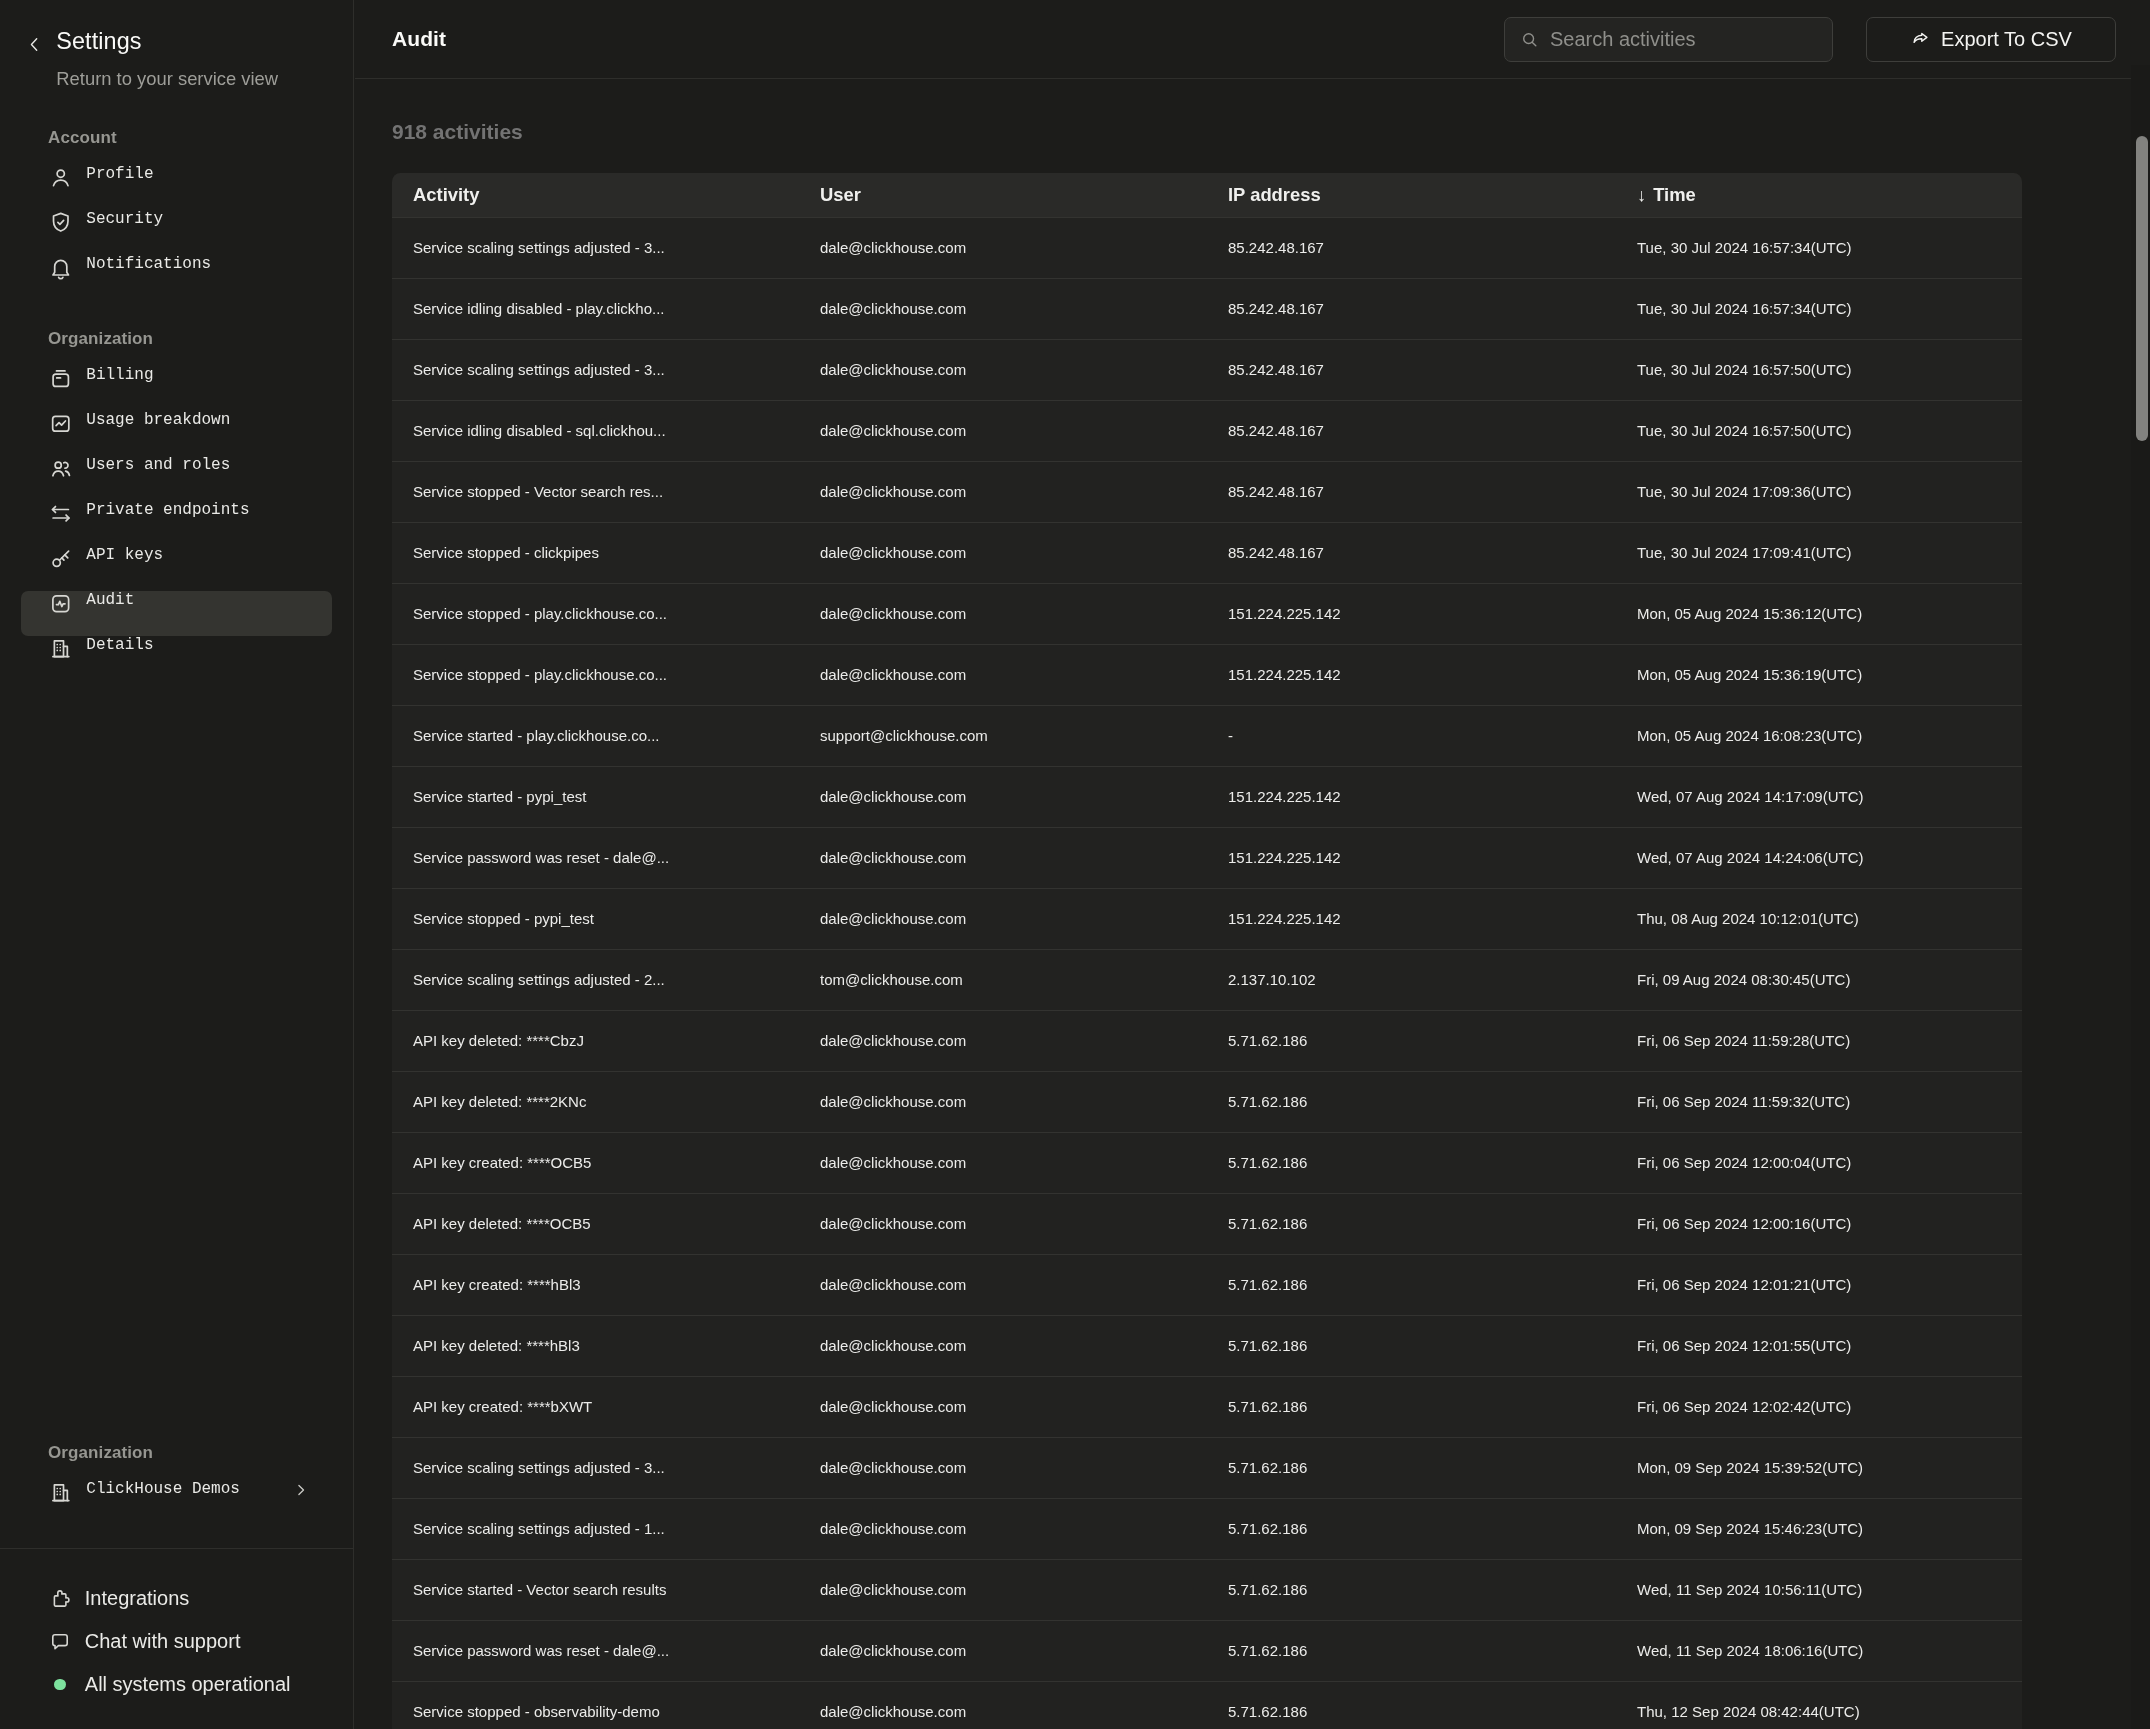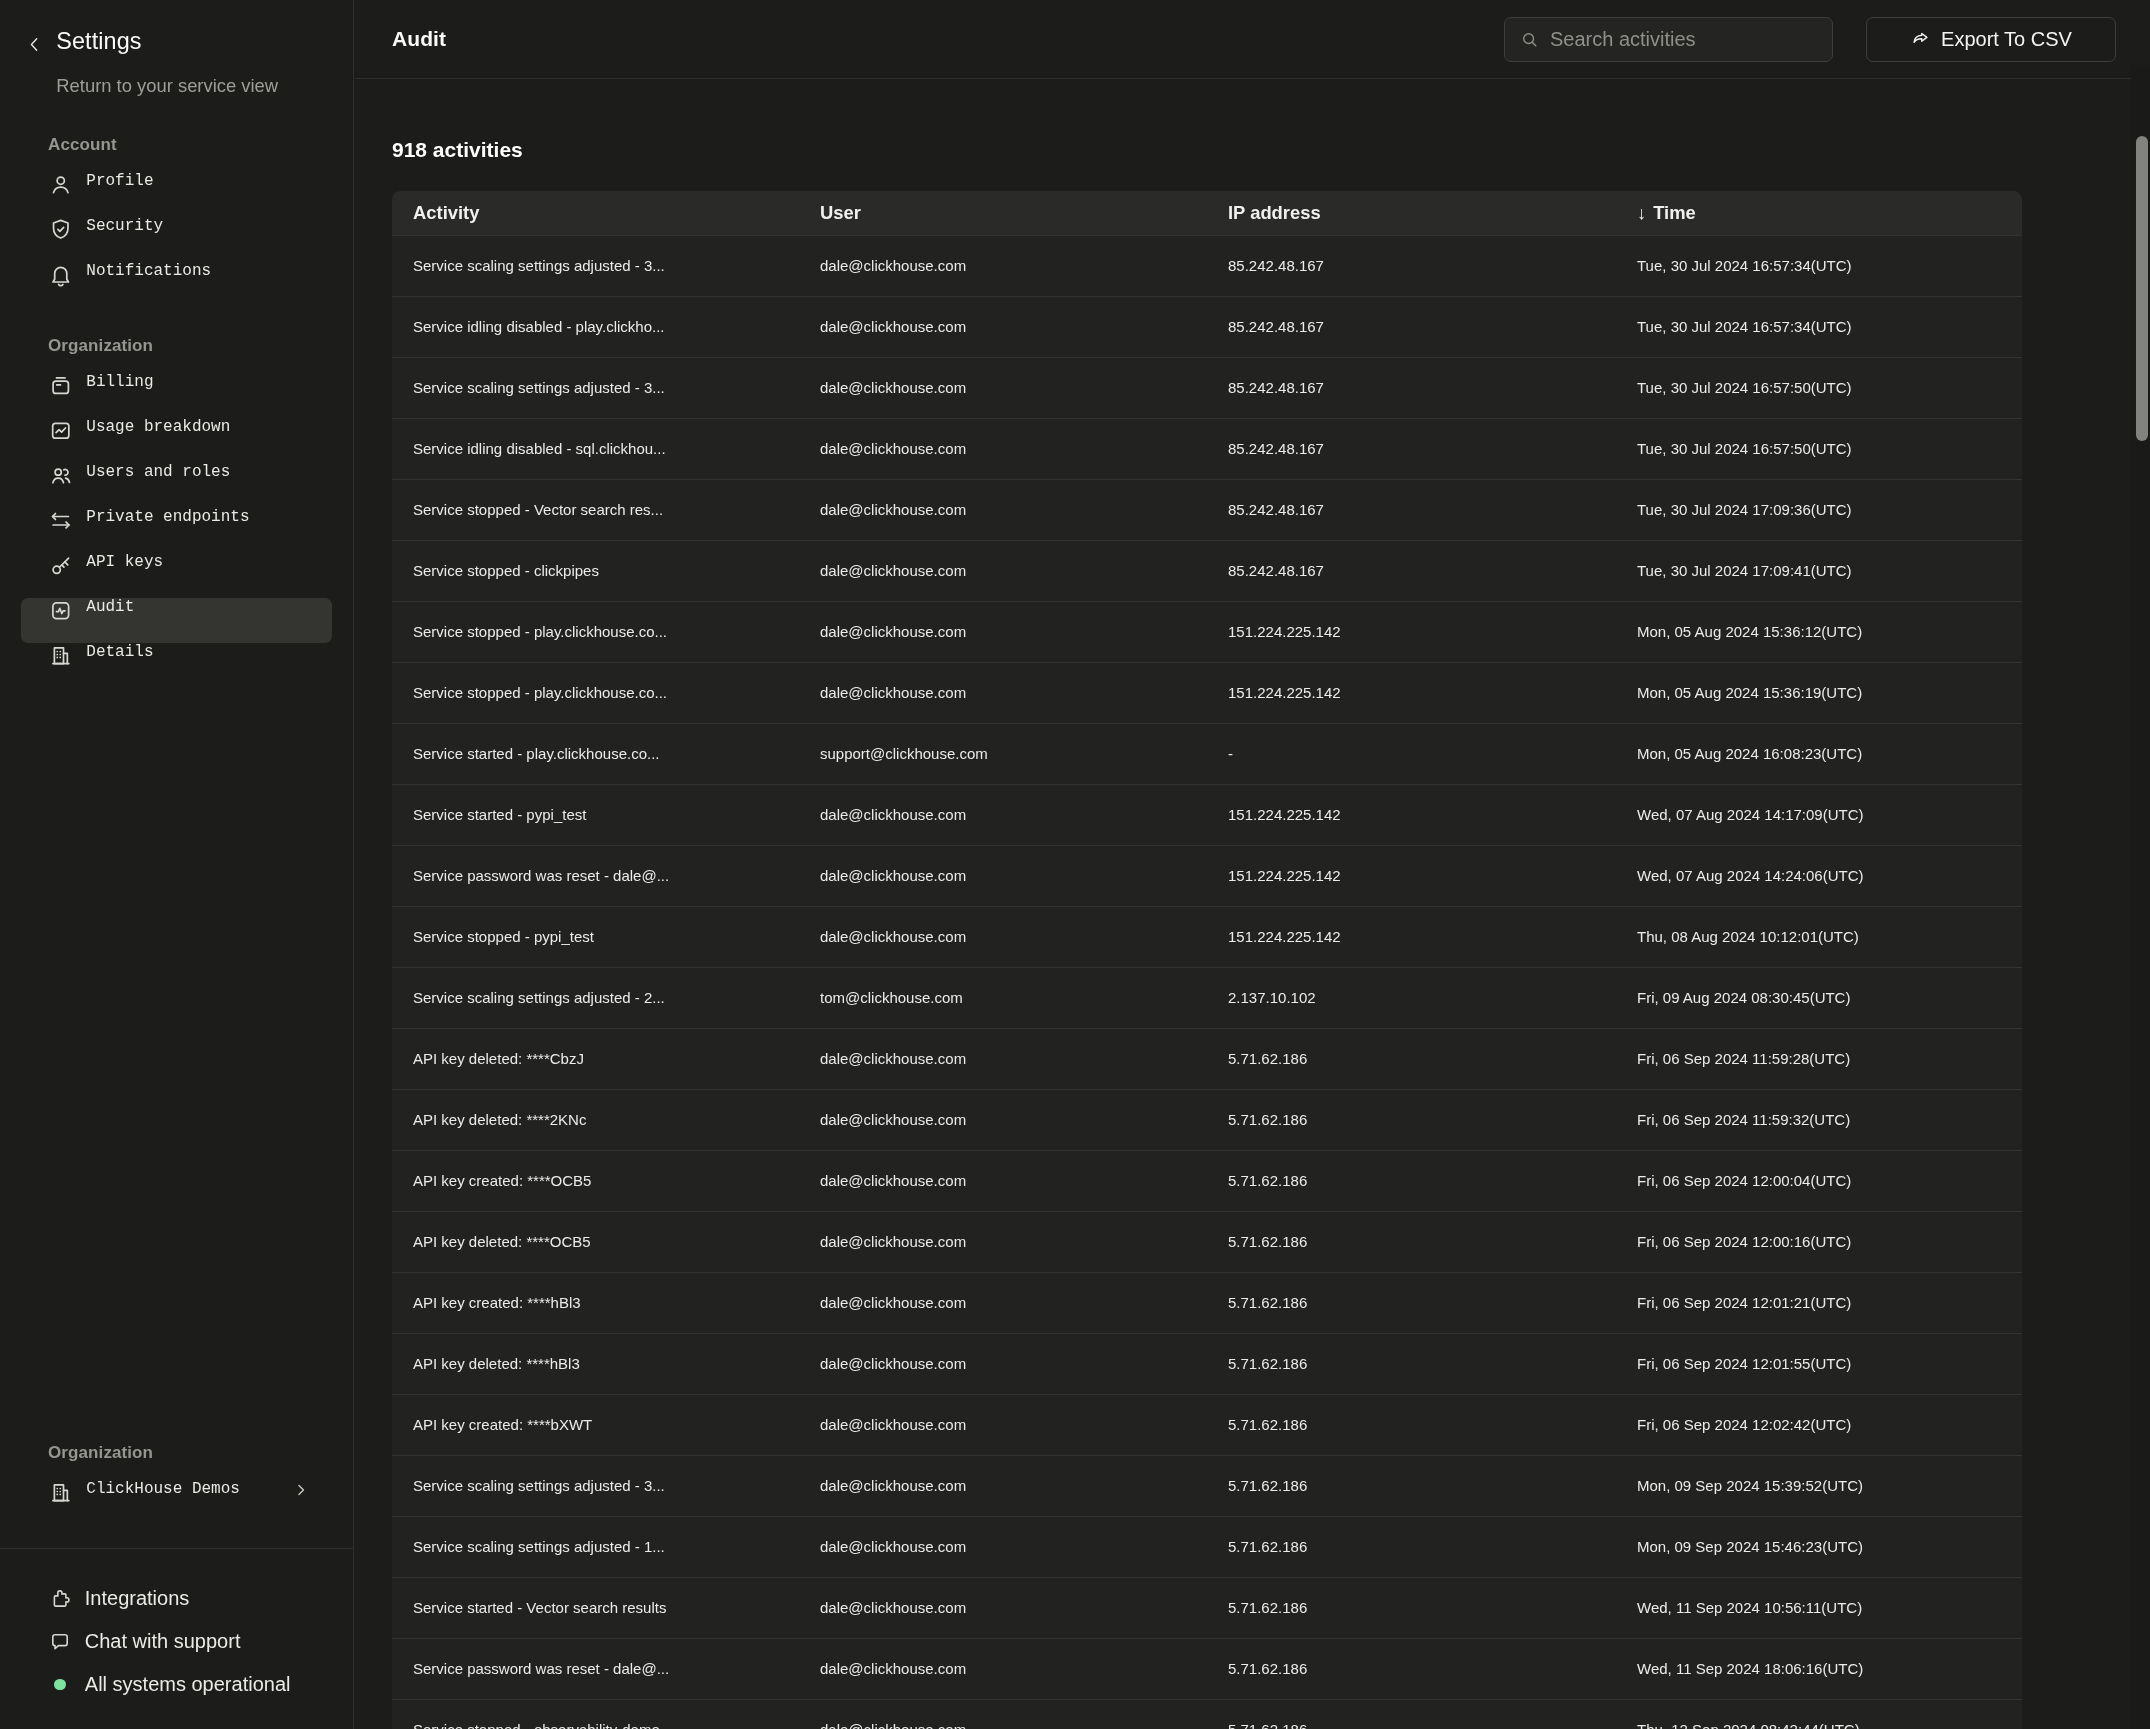--- a/index.html
+++ b/index.html
@@ -14,21 +14,21 @@
   
   .sidebar {
     position:absolute; left:0; top:0; width:354px; height:1730px;
     border-right:0.7px solid #2e2e2b;
     display:flex; flex-direction:column;
     background:#1c1c1a;
   }
   .sidebar-header { padding:27px 21px 0 24px; display:flex; gap:11.3px; }
   .back-btn { margin-top:7px; width:21px; height:21px; color:#e8e8e5; cursor:pointer; flex:none; }
   .sb-title { font-size:23.4px; font-weight:400; color:#fafaf8; line-height:28px; letter-spacing:0.1px; }
-  .sb-subtitle { margin-top:19px; font-size:18.4px; color:#9e9e99; line-height:23px; }
+  .sb-subtitle { margin-top:12px; font-size:18.4px; color:#9e9e99; line-height:23px; }
 
   .nav-wrap { display:flex; flex-direction:column; flex:1 1 auto; }
   .nav-section { padding:0 21px; }
   .nav-section.account { margin-top:37px; }
   .nav-section.organization { margin-top:28px; }
   .section-label {
     height:21px; line-height:21px; margin:0 0 17px 0; padding-left:27px;
     font-size:17px; font-weight:600; color:#96969.1; color:#969691; letter-spacing:0.1px;
   }
   .nav-item {
@@ -76,21 +76,21 @@
   .export-btn {
     margin-left:33px; width:250px; height:45px;
     border:0.7px solid #3e3e3b; border-radius:7px; background:transparent;
     display:flex; align-items:center; justify-content:center; gap:10px;
     font-family:"Liberation Sans", sans-serif;
     font-size:20px; font-weight:500; color:#f4f4f2; cursor:pointer;
   }
   .export-icon { width:21px; height:21px; color:#f4f4f2; flex:none; }
 
   .content { padding:0 129px 0 37px; }
-  .count-label { margin-top:58px; font-size:21px; font-weight:700; color:#ffffff; line-height:25.5px; }
+  .count-label { margin-top:40px; font-size:21px; font-weight:700; color:#737373; line-height:25.5px; }
 
   .audit-table { margin-top:28px; border-radius:8.5px 8.5px 0 0; overflow:hidden; }
   .t-head {
     display:grid; grid-template-columns:428px 408px 409px 1fr;
     height:44px; align-items:center; background:#2a2a28;
     font-size:18.4px; font-weight:600; color:#f0f0ee;
   }
   .t-head .cell:first-child { padding-left:21px; }
   .t-row {
     display:grid; grid-template-columns:428px 408px 409px 1fr;

